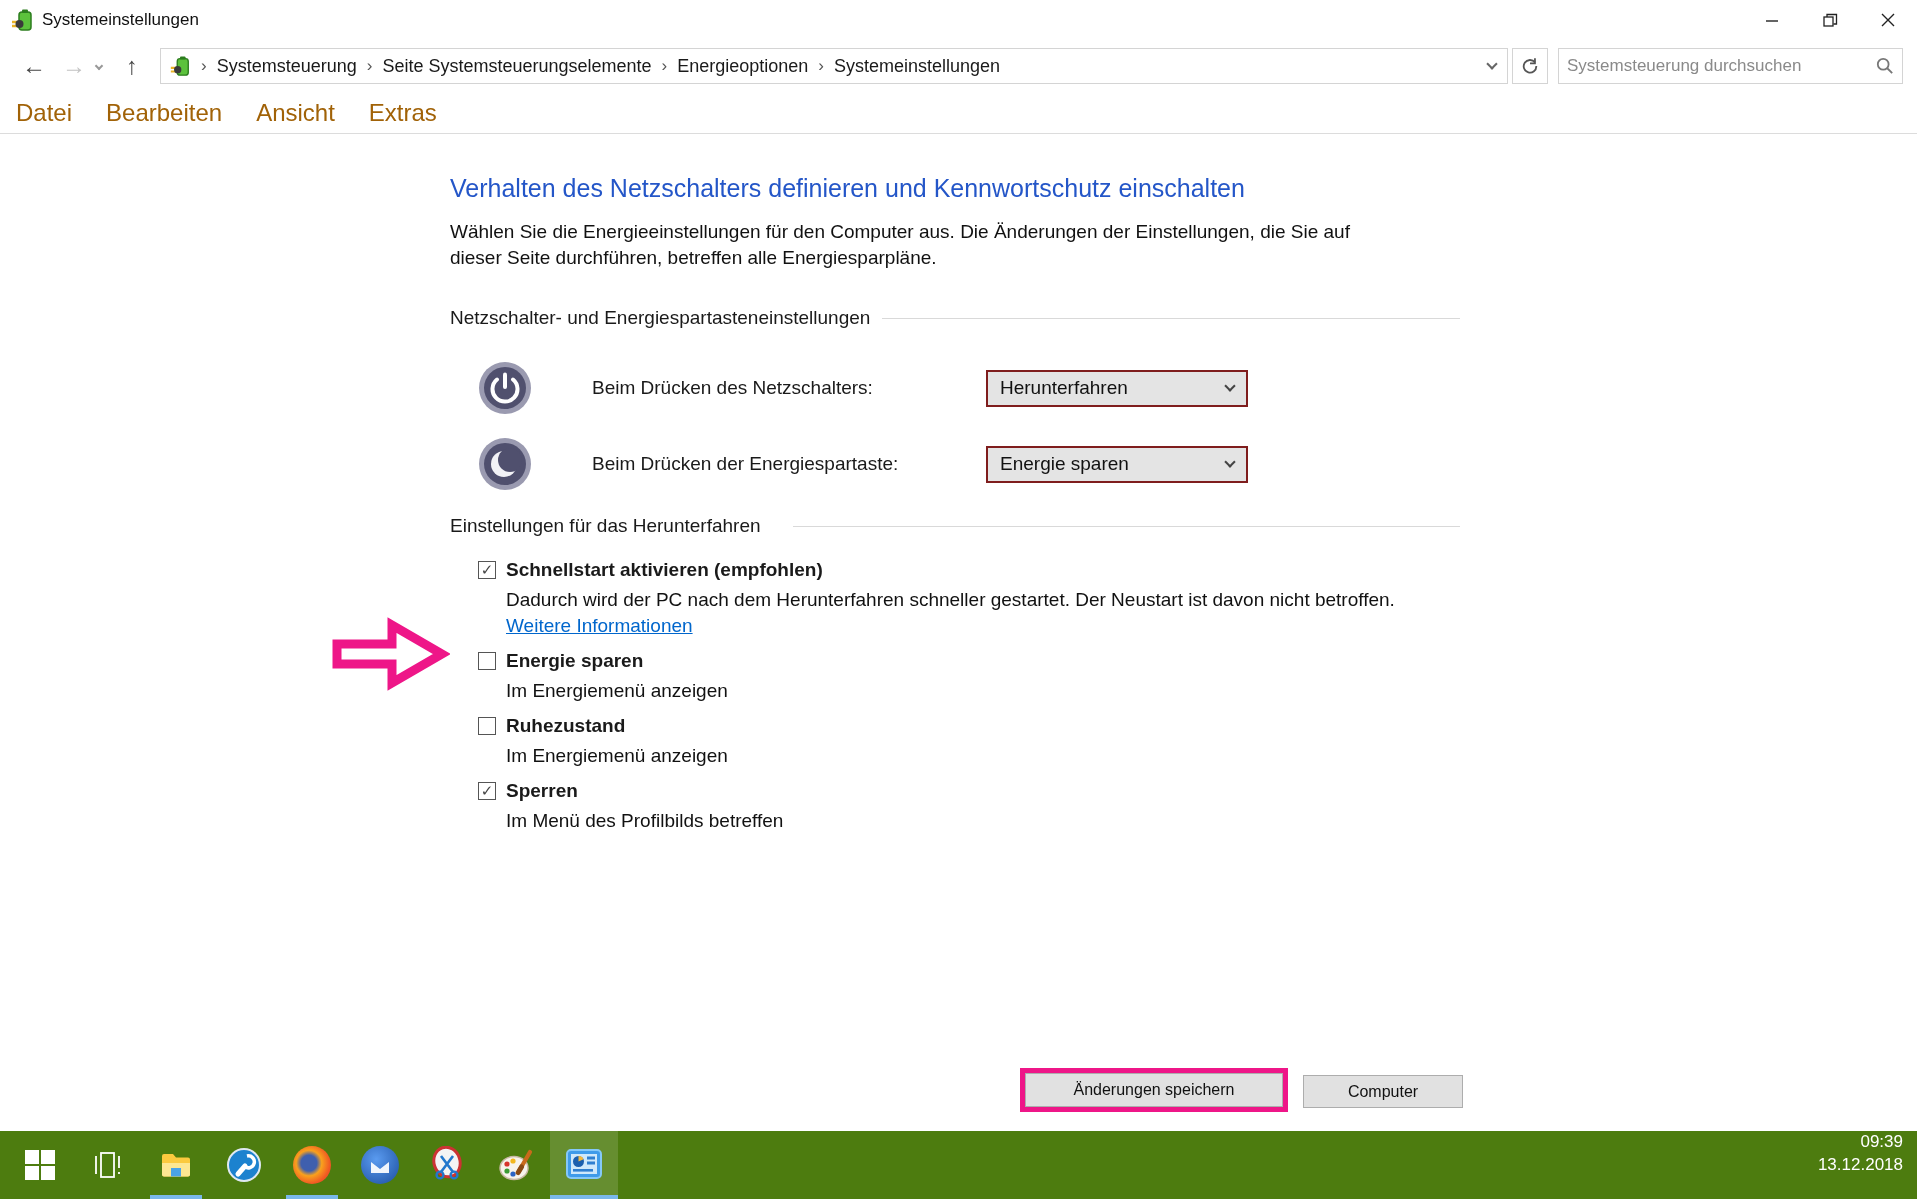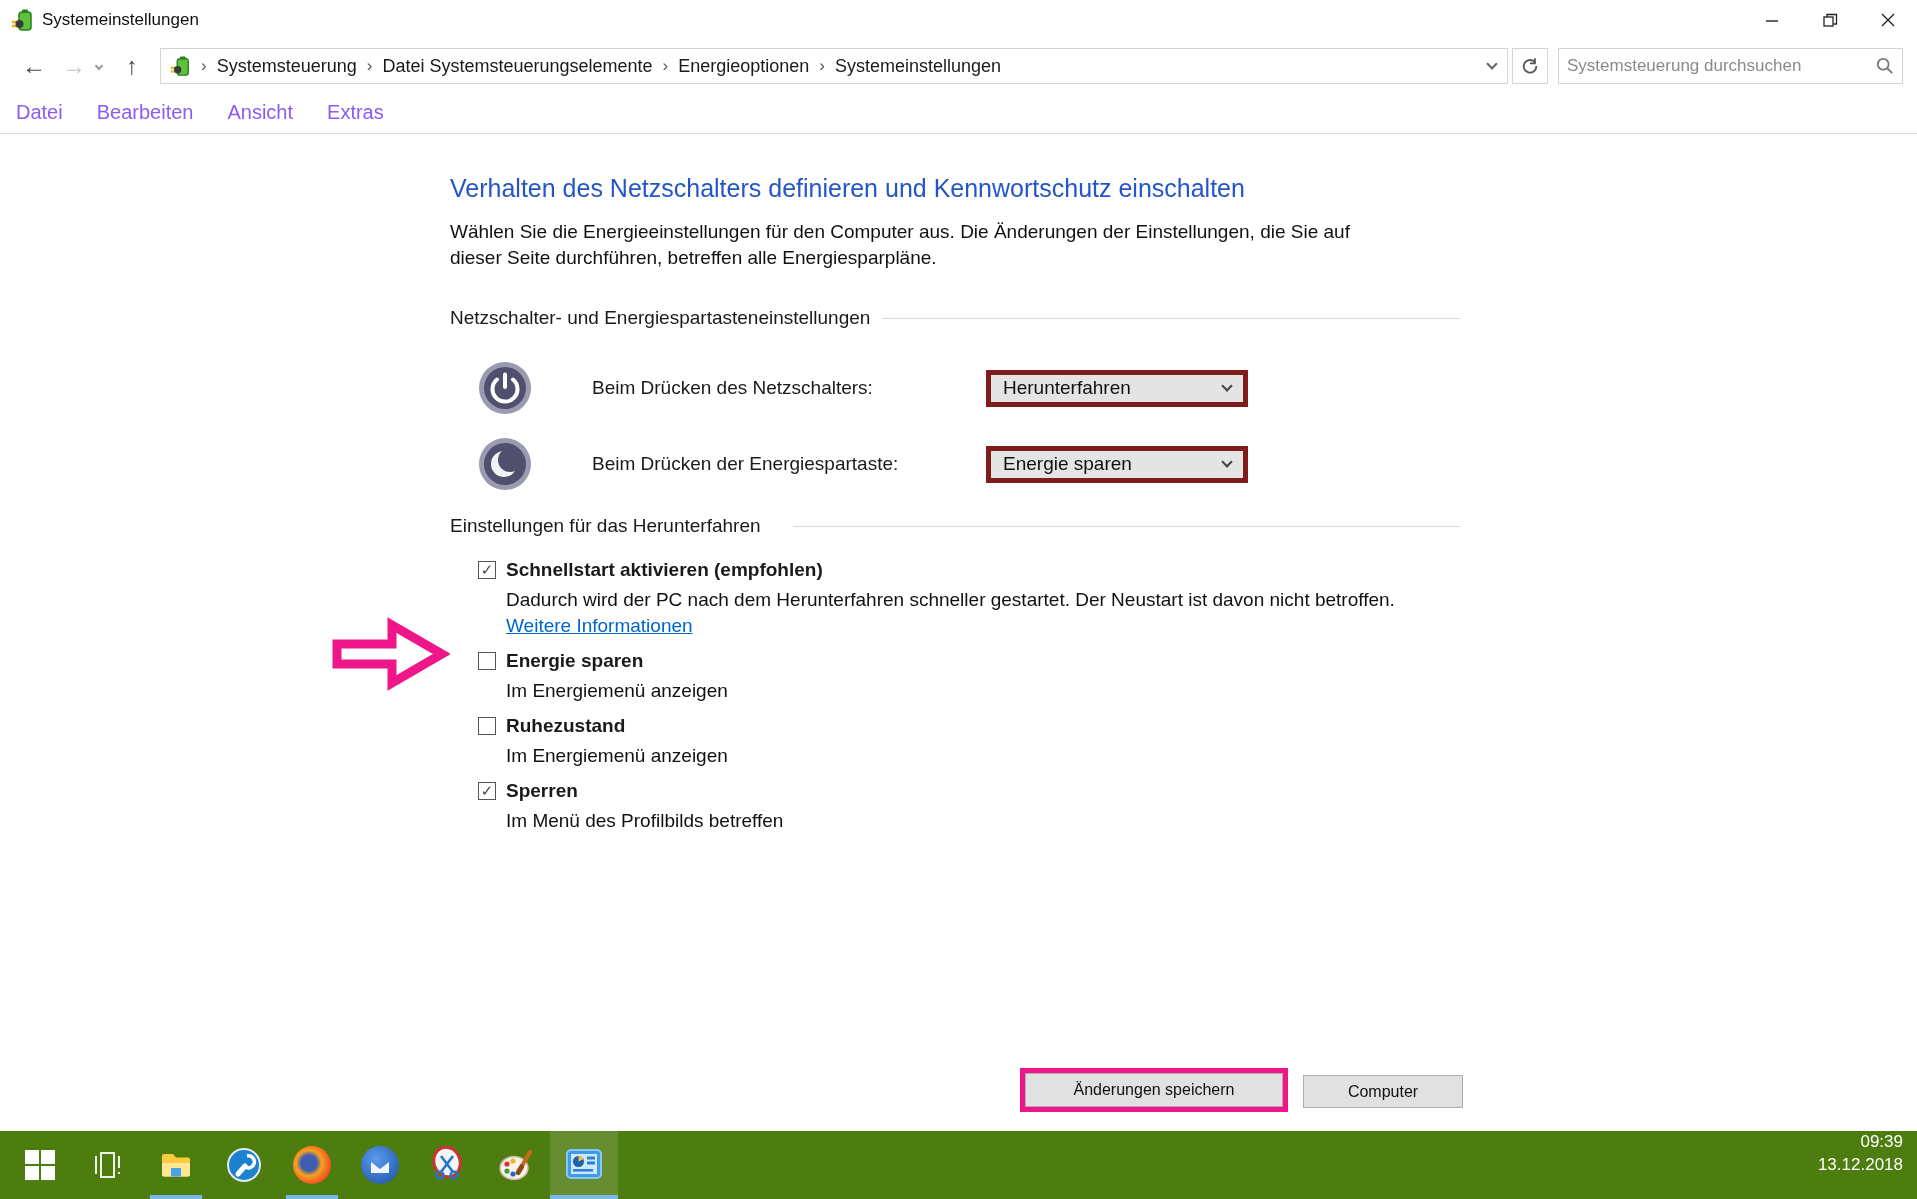--- a/index.html
+++ b/index.html
@@ -25,37 +25,37 @@
   .crumb-sep { font-size:17px; color:#555; padding:0 4px; }
   .addr-right { margin-left:auto; display:flex; align-items:center; height:100%; }
   .addr-chev-box { width:30px; height:100%; display:flex; align-items:center; justify-content:center; }
   .refresh-box { width:36px; height:36px; margin-left:4px; border:1px solid #d4d4d4; display:flex; align-items:center; justify-content:center; }
   .searchbox { width:345px; height:36px; margin-left:10px; border:1px solid #d4d4d4; display:flex; align-items:center; padding:0 8px; }
   .searchbox input { flex:1; border:none; outline:none; font-size:17px; color:#333; font-family:"Liberation Sans", sans-serif; }
   .searchbox input::placeholder { color:#8a8a8a; }
 
   
   .menubar { height:42px; display:flex; align-items:center; padding-left:16px; border-bottom:1px solid #dcdcdc; background:#fff; }
-  .menu-item { font-size:20px; color:#8b5cf6; margin-right:34px;text-align:center; }
+  .menu-item { font-size:24px; color:#a16207; margin-right:34px;text-align:center; }
 
   
   .content { position:relative; height:997px; background:#fff; }
   .main { position:absolute; left:450px; top:40px; width:1010px; }
   h1.page-heading { font-size:25px; font-weight:400; color:#2456C8; margin-bottom:16px; }
   .intro { font-size:19px; line-height:1.38; width:920px; color:#111; }
 
   .section-header { display:flex; align-items:center; margin-top:36px; }
   .section-header .sec-title { font-size:19px; color:#1a1a1a; white-space:nowrap; }
   .section-header .rule { flex:1; height:1px; background:#d9d9d9; margin-left:12px; }
 
   .power-rows { margin:28px 0 0 28px; }
   .power-row { display:flex; align-items:center; margin-bottom:14px; height:62px;gap:42px; }
   .power-row .row-icon { width:54px; height:54px; }
   .power-row .row-label { width:352px; margin-left:18px; font-size:19px; }
-  .select { width:262px; height:37px; background:#e4e4e4; border:5px solid #7f1d1d; display:flex; align-items:center; justify-content:space-between; padding:0 12px; font-size:19px; color:#111; }
+  .select { width:262px; height:37px; background:#e4e4e4; border:2px solid #7f1d1d; display:flex; align-items:center; justify-content:space-between; padding:0 12px; font-size:19px; color:#111; }
   .select .chev { border-color:#444; }
 
   .cb-list { margin:22px 0 0 28px; }
   .cb-item { margin-bottom:12px; }
   .cb-row { display:flex; align-items:center; }
   .cb-box { width:18px; height:18px; border:1px solid #555; background:#fff; display:flex; align-items:center; justify-content:center; font-size:15px; color:#444; line-height:18px; }
   .cb-label { font-size:19px; font-weight:bold; margin-left:10px; }
   .cb-desc { margin:6px 0 0 28px; font-size:19px; line-height:1.32; width:900px; color:#111; }
   .link { color:#0066CC; text-decoration:underline; cursor:pointer; }
 
@@ -116,21 +116,21 @@
     <svg class="crumb-icon" viewBox="0 0 24 24">
       <rect x="9" y="4" width="12" height="18" rx="3" fill="#5cc23c" stroke="#2c7d1e" stroke-width="1.5"></rect>
       <rect x="12" y="1.5" width="6" height="3.5" rx="1" fill="#2c7d1e"></rect>
       <path d="M2 14 h6 M2 18 h6" stroke="#e8b325" stroke-width="2.4"></path>
       <circle cx="9.5" cy="16" r="4" fill="#3a3a3a"></circle>
     </svg>
     <span class="crumb-sep">›</span>
     <div class="crumb">
       <span class="crumb-item">Systemsteuerung</span>
       <span class="crumb-sep">›</span>
-      <span class="crumb-item">Datei Systemsteuerungselemente</span>
+      <span class="crumb-item">Seite Systemsteuerungselemente</span>
       <span class="crumb-sep">›</span>
       <span class="crumb-item">Energieoptionen</span>
       <span class="crumb-sep">›</span>
       <span class="crumb-item">Systemeinstellungen</span>
     </div>
     <div class="addr-right">
       <div class="addr-chev-box">
           <span class="chev"></span>
         </div>
     </div>

